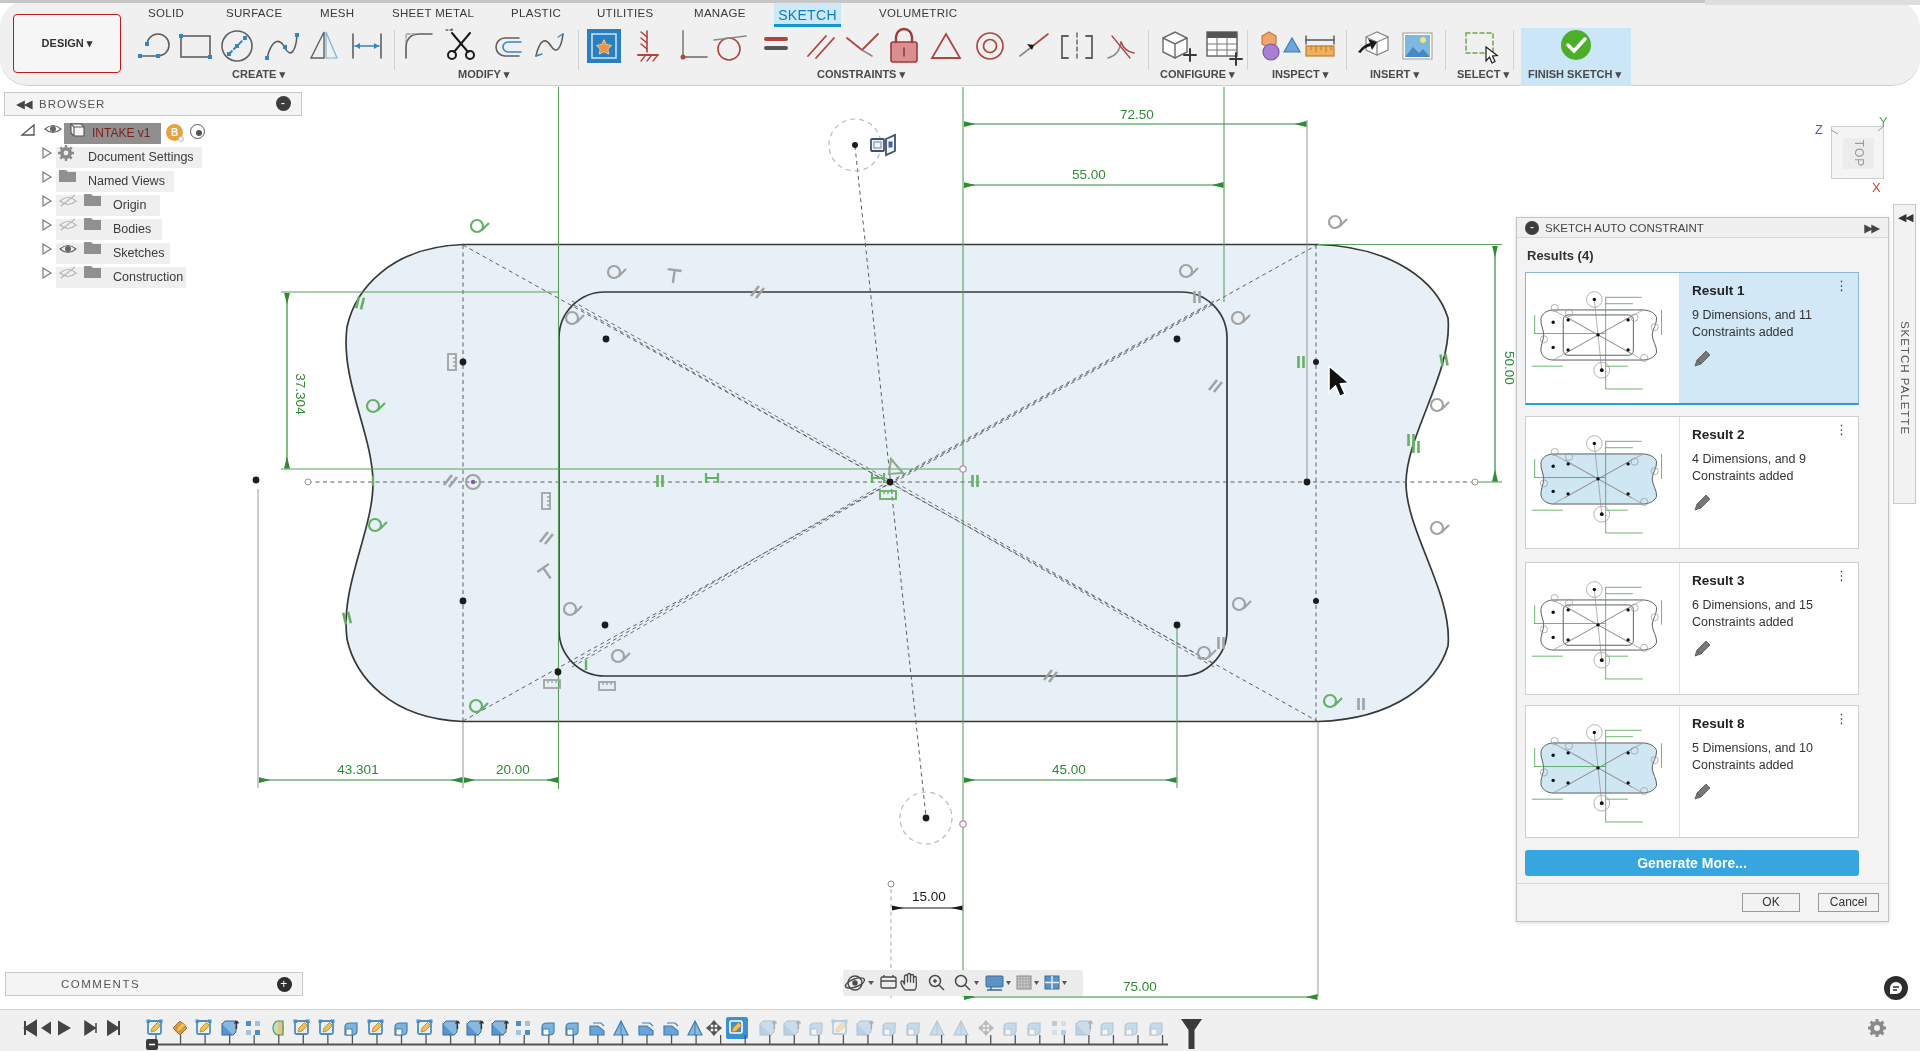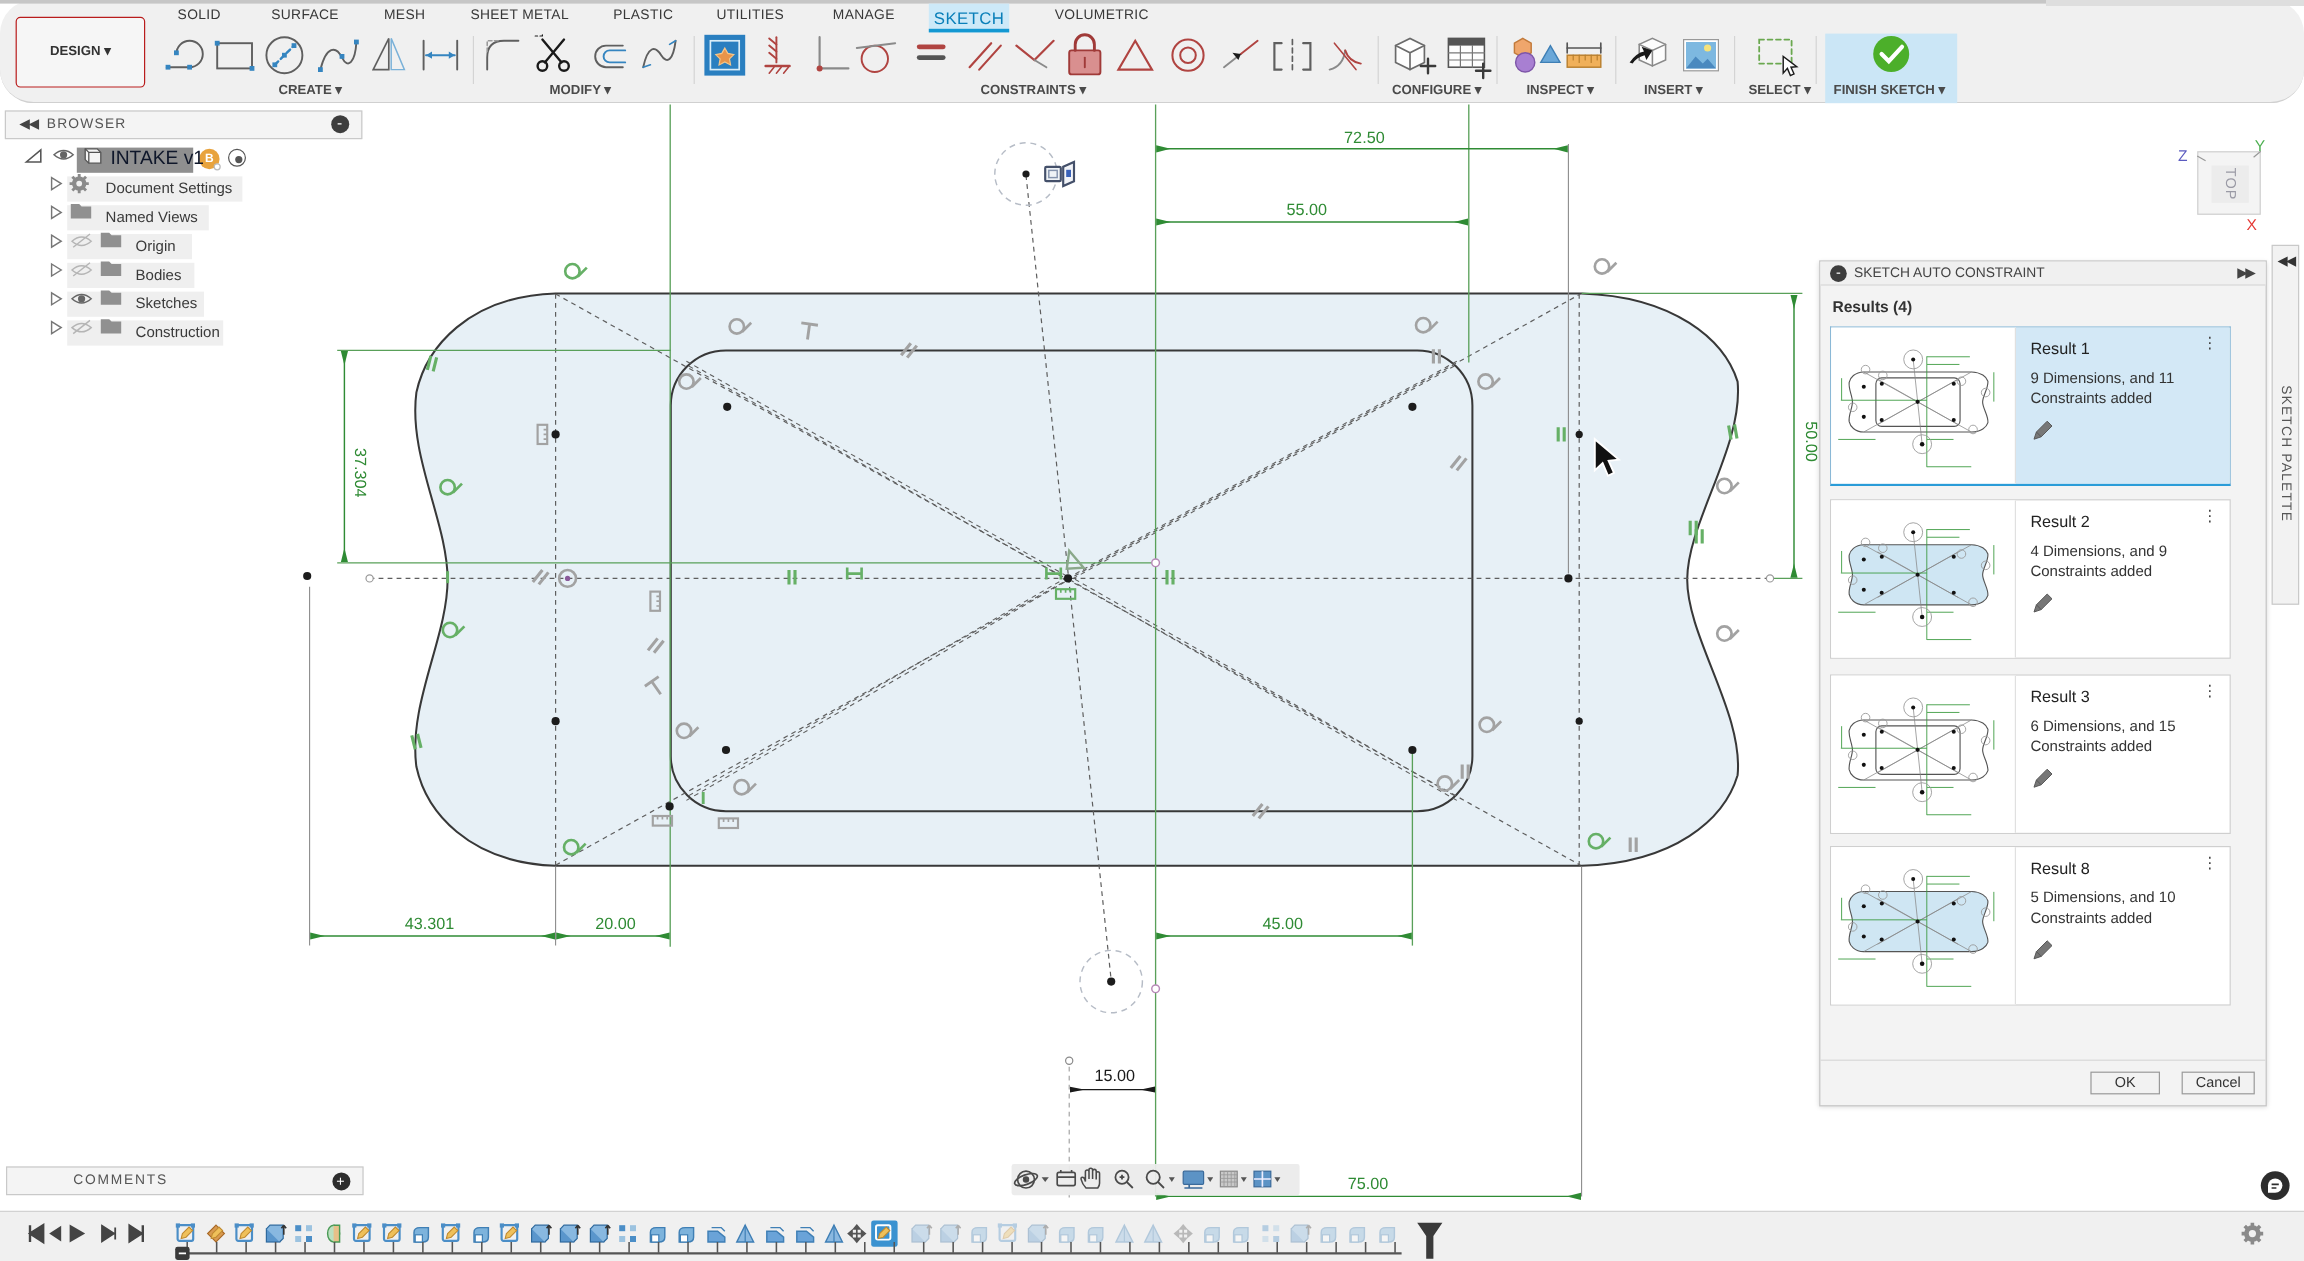--- a/index.html
+++ b/index.html
@@ -13,21 +13,21 @@
 #designbtn { position:absolute; left:13px; top:14px; width:108px; height:59px; background:#f6f6f6; border:1px solid #b91c1c; border-radius:4px; text-align:center; line-height:57px; font-size:11px; font-weight:bold; color:#333; }
 #browser { position:absolute; left:4px; top:92px; width:298px; height:24px; background:#f4f4f4; border:1px solid #c9c9c9; font-size:11.5px; color:#555; line-height:22px; letter-spacing:1px; }
 .trow { position:absolute; height:22px; font-size:12.5px; color:#3a3a3a; line-height:22px; z-index:3; }
 .trowbg { position:absolute; height:21px; background:#efefef; }
 #dialog { position:absolute; left:1516px; top:217px; width:373px; height:705px; background:#f3f3f3; border:1px solid #c4c4c4; box-shadow:0 1px 4px rgba(0,0,0,0.15); }
 #dlghead { position:absolute; left:0; top:0; width:100%; height:20px; background:#f0f0f0; border-bottom:1px solid #d8d8d8; font-size:11.5px; color:#444; line-height:20px; }
 .card { position:absolute; left:8px; width:334px; height:133px; background:#fff; border:1px solid #cfcfcf; }
 .cardsel { border:1px solid #8ab8d6; border-bottom:2px solid #2a9cd8; }
 .cthumb { position:absolute; left:0; top:0; width:154px; height:100%; background:#fff; border-right:1px solid #e0e0e0; }
 .ctext { position:absolute; left:154px; top:0; right:0; bottom:0; padding:10px 12px; }
-.ctitle { font-size:13.5px; font-weight:normal; color:#222; }
+.ctitle { font-size:13.5px; font-weight:bold; color:#222; }
 .cbody { font-size:12.5px; color:#333; margin-top:9px; line-height:17px; width:146px; }
 .cdots { position:absolute; right:10px; top:10px; color:#444; font-size:13px; line-height:5px; }
 #genmore { position:absolute; left:8px; top:632px; width:334px; height:26px; background:#36a5e0; color:#fff; font-size:14px; font-weight:bold; text-align:center; line-height:26px; border-radius:3px; }
 .btn { position:absolute; top:675px; height:19px; background:#f2f2f2; border:1px solid #999; font-size:12px; color:#333; text-align:center; line-height:17px; }
 #palette { position:absolute; left:1893px; top:204px; width:23px; height:300px; background:#f2f2f2; border:1px solid #c9c9c9; }
 #palette .ptext { position:absolute; left:-69px; top:162px; width:160px; height:22px; transform:rotate(90deg); font-size:11.5px; color:#555; letter-spacing:1px; text-align:center; line-height:22px; }
 #comments { position:absolute; left:5px; top:972px; width:298px; height:24px; background:#f4f4f4; border:1px solid #c9c9c9; font-size:11.5px; color:#555; line-height:22px; letter-spacing:1.5px; }
 #navbar { position:absolute; left:843px; top:970px; width:240px; height:26px; background:rgba(235,235,235,0.95); border-radius:2px; }
 #timeline { position:absolute; left:0; top:1009px; width:1920px; height:42px; background:#f0f0f0; border-top:1px solid #d2d2d2; }
 #viewcube { position:absolute; left:1831px; top:126px; width:53px; height:53px; background:#f4f4f4; border:1px solid #cfcfcf; }
@@ -446,21 +446,21 @@
       <path d="M84 74 h7 l2 2 h8 v10 h-17 Z"></path>
       <path d="M84 98 h7 l2 2 h8 v10 h-17 Z"></path>
       <path d="M84 122 h7 l2 2 h8 v10 h-17 Z"></path>
       <path d="M84 146 h7 l2 2 h8 v10 h-17 Z"></path>
     </g>
 
     <path d="M71 4 h10 l3 3 v9 h-10 l-3 -3 Z" fill="#f5f5f5" stroke="#555" stroke-width="1.1"></path>
     <path d="M71 4 l3 3 h10 M74 7 v9" fill="none" stroke="#555" stroke-width="1.1"></path>
   </svg>
   <div class="trowbg" style="left:64px;top:123px;width:97px;background:#8f8f8f"></div>
-  <div class="trow" style="left:92px;top:122px;color:#0f172a;font-size:16px">INTAKE v1</div>
+  <div class="trow" style="left:92px;top:122px;color:#7f1d1d;font-size:12px">INTAKE v1</div>
   <div style="position:absolute;left:166px;top:124px;width:17px;height:17px;background:#e8a33d;border-radius:50%;color:#fff;font-size:10px;text-align:center;line-height:17px;font-weight:bold">B</div>
     <div style="position:absolute;left:178px;top:136px;width:6px;height:6px;background:#fff;border:1px solid #bbb;border-radius:50%;z-index:4"></div>
   <div style="position:absolute;left:190px;top:124px;width:15px;height:15px;border:1.5px solid #555;border-radius:50%"></div>
   <div style="position:absolute;left:195.5px;top:129.5px;width:6px;height:6px;background:#555;border-radius:50%"></div>
   <div class="trowbg" style="left:56px;top:147px;width:146px"></div>
     <div class="trow" style="left:88px;top:146px">Document Settings</div>
   <div class="trowbg" style="left:56px;top:171px;width:118px"></div>
     <div class="trow" style="left:88px;top:170px">Named Views</div>
   <div class="trowbg" style="left:56px;top:195px;width:104px"></div>
     <div class="trow" style="left:113px;top:194px">Origin</div>
@@ -625,20 +625,21 @@
                 <circle cx="375" cy="525" r="34"></circle>
                 <circle cx="1430" cy="408" r="34"></circle>
               </g>
             </g>
           </g>
         </svg></div>
       <div class="ctext"><div class="ctitle">Result 8</div><div class="cdots">⋮</div><div class="cbody">5 Dimensions, and 10 Constraints added</div><svg width="20" height="20" style="margin-top:8px" viewBox="0 0 20 20">
           <path d="M3 17 l2 -6 9 -9 4 4 -9 9 Z M5 11 l4 4" fill="#777" stroke="#555" stroke-width="0.8"></path>
         </svg></div>
     </div>
+  <div id="genmore">Generate More...</div>
   <div style="position:absolute;left:0;top:665px;width:100%;height:1px;background:#d8d8d8"></div>
   <div class="btn" style="left:225px;width:58px">OK</div>
   <div class="btn" style="left:301px;width:61px">Cancel</div>
 </div>
 <div id="palette">
     <div style="position:absolute;left:4px;top:6px;color:#333;font-size:11px;letter-spacing:-1.5px">◀◀</div>
     <div class="ptext">SKETCH PALETTE</div>
   </div>
 <div id="comments"><span style="margin-left:55px">COMMENTS</span><span style="position:absolute;right:10px;top:4px;width:15px;height:15px;background:#2d2d2d;border-radius:50%;color:#fff;text-align:center;line-height:15px;font-size:12px">+</span></div>
 <div id="navbar">

